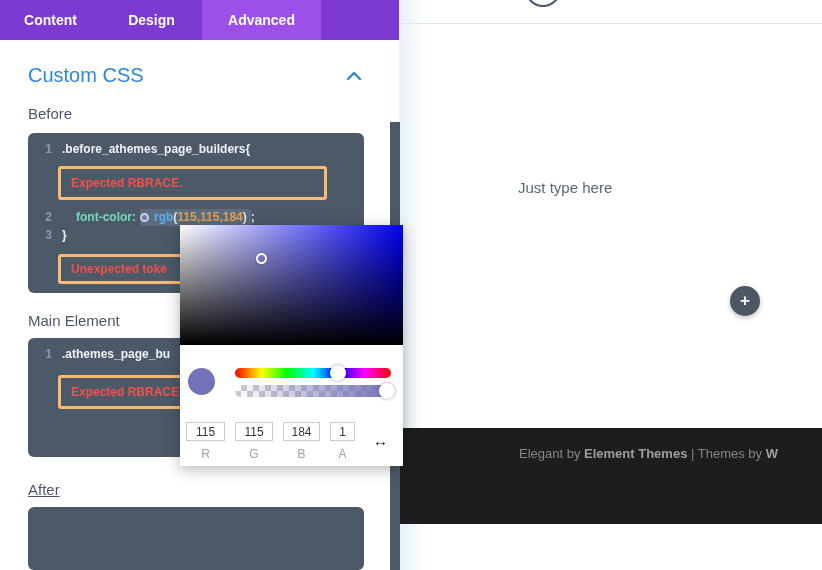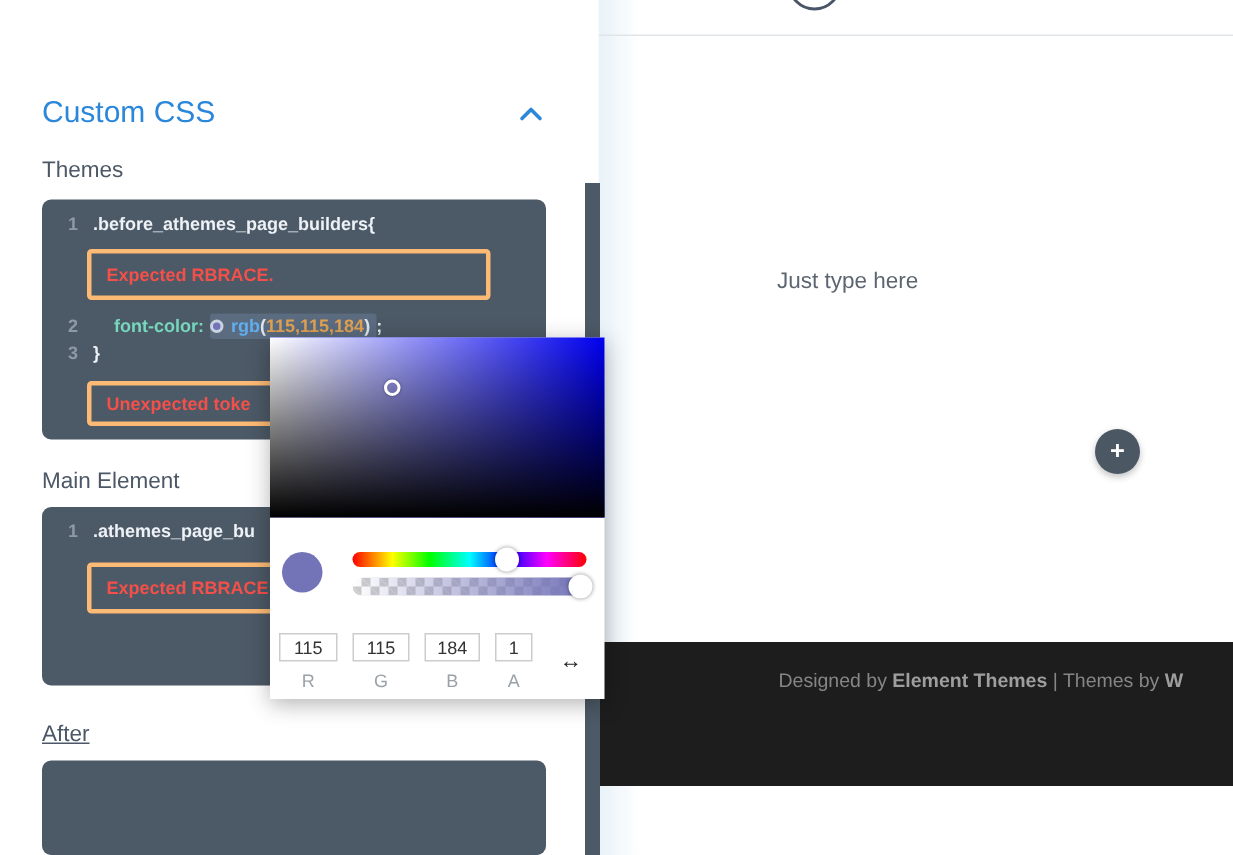--- a/index.html
+++ b/index.html
@@ -87,35 +87,40 @@
 <body>
 
 <div class="right-panel">
   <div class="module-circle"></div>
   <div class="canvas-divider"></div>
   <div class="placeholder-text">Just type here</div>
   <div class="add-button">
     <span>+</span>
   </div>
   <div class="page-footer">
-    <div class="footer-text"><span>Designed by </span><b>Element Themes</b><span> | Themes by </span><b>W</b></div>
+    <div class="footer-text"><span>Elegant by </span><b>Element Themes</b><span> | Themes by </span><b>W</b></div>
   </div>
 </div>
 
 <div class="left-panel">
 
+  <div class="tab-bar">
+    <div class="tab">Content</div>
+    <div class="tab">Design</div>
+    <div class="tab active">Advanced</div>
+  </div>
 
   <div class="section-header">
     <span class="section-title">Custom CSS</span>
     <svg class="chevron" viewBox="0 0 16 10">
       <polyline points="2,8 8,2 14,8" fill="none" stroke="#2b87da" stroke-width="2.4" stroke-linecap="round" stroke-linejoin="round"></polyline>
     </svg>
   </div>
 
-  <div class="field-label" style="top:105px;">Themes</div>
+  <div class="field-label" style="top:105px;">Before</div>
   <div class="code-editor" style="top:133px; height:160px;">
     <div class="code-line"><span class="ln">1</span><span class="code">.before_athemes_page_builders{</span></div>
     <div class="err-box"><span>Expected RBRACE.</span></div>
     <div class="code-line"><span class="ln">2</span><span class="code indent"><span class="prop">font-color:</span><span class="hl"><span class="swatch-dot" style="background: rgb(115, 115, 184);"></span><span class="fn">rgb</span><span class="pun">(</span><span class="numtok">115,115,184</span><span class="pun">)</span></span><span class="pun">;</span></span></div>
     <div class="code-line"><span class="ln">3</span><span class="code">}</span></div>
     <div class="err-box tight"><span>Unexpected toke</span></div>
   </div>
 
   <div class="field-label" style="top:312px;">Main Element</div>
   <div class="code-editor" style="top:338px; height:119px;">

